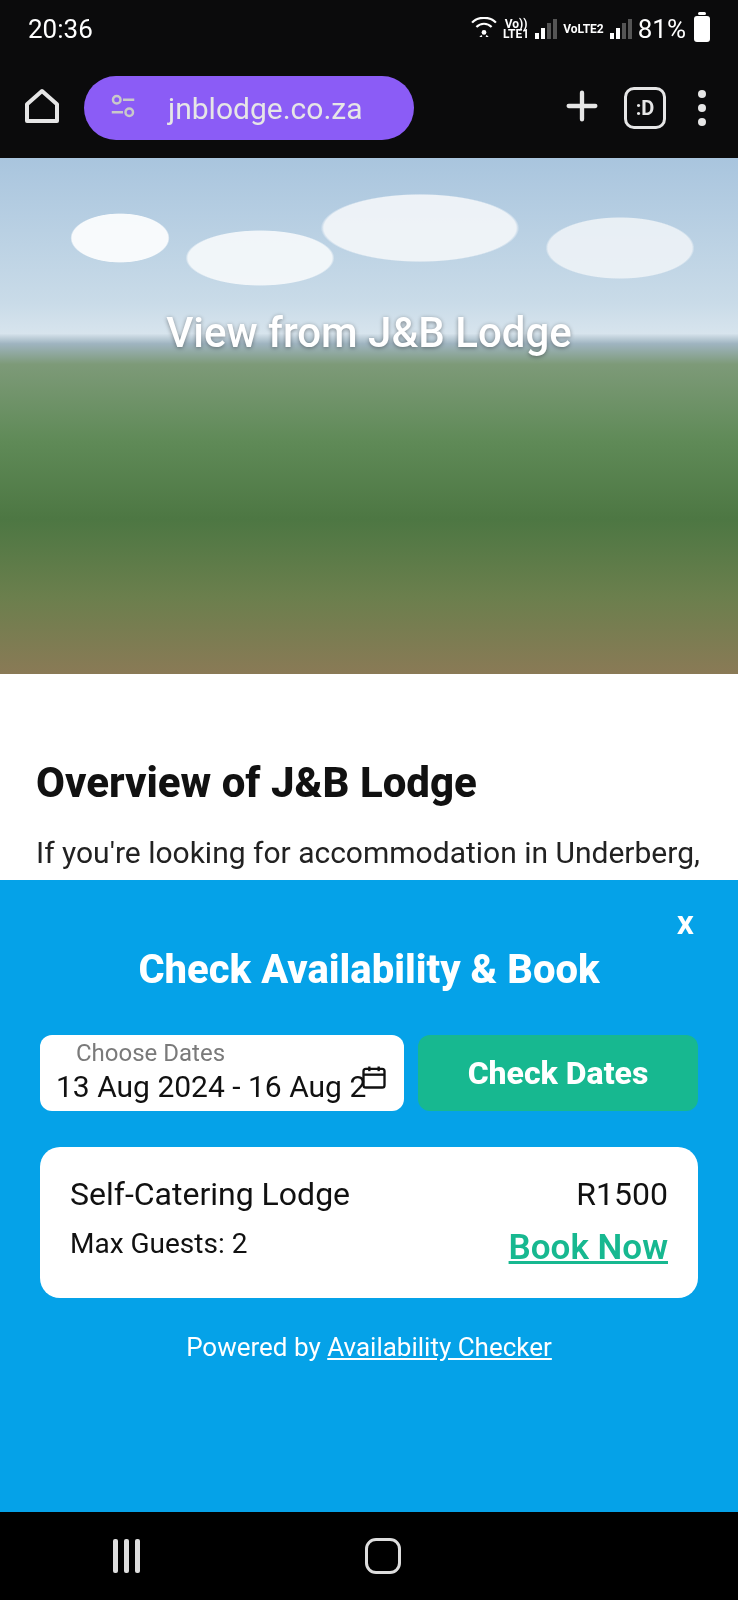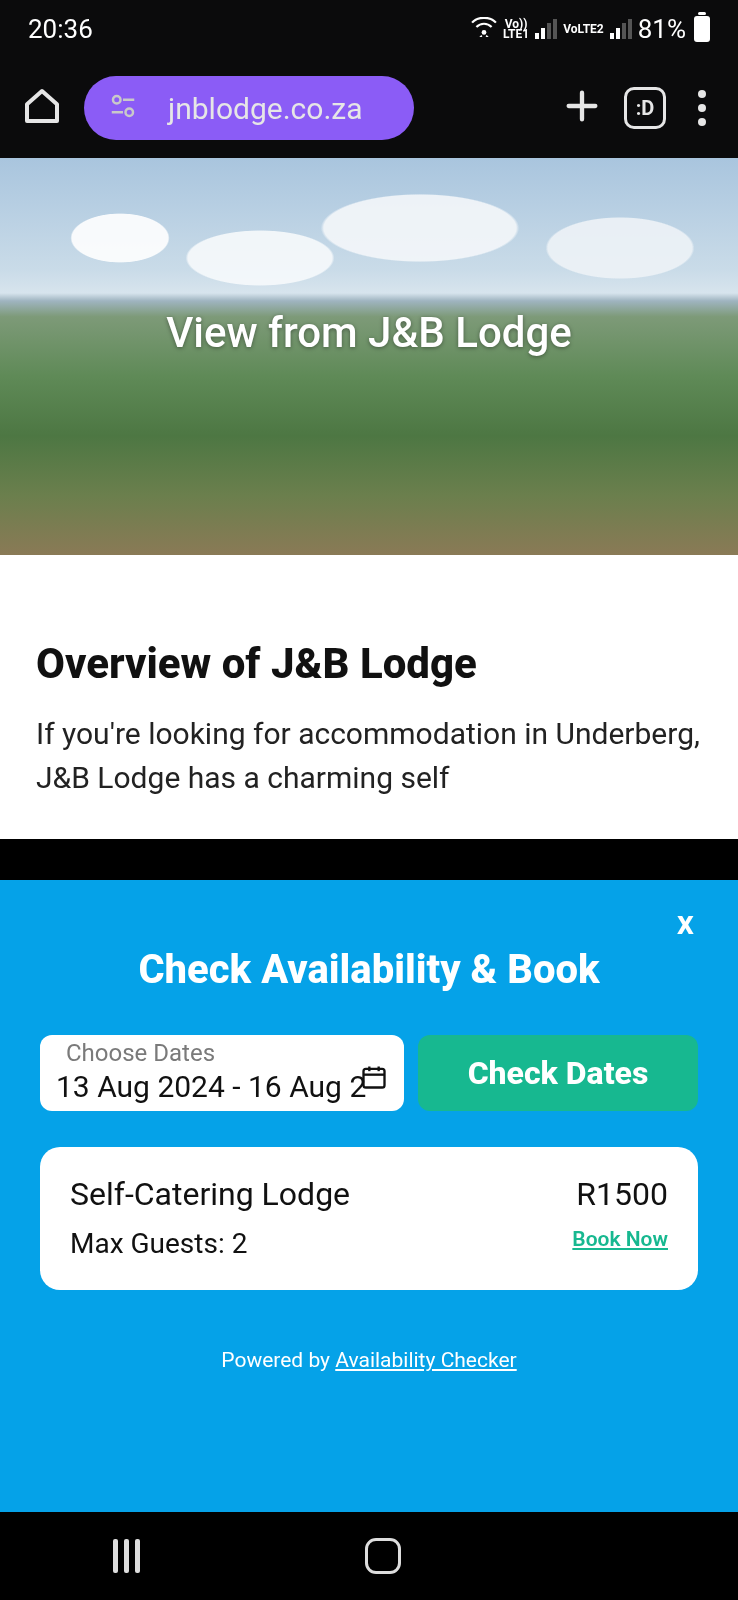--- a/index.html
+++ b/index.html
@@ -24,21 +24,21 @@
   .url-pill { flex: 0 0 auto; width: 330px; height: 64px; background: #8b5cf6; border-radius: 36px; display: flex; align-items: center; padding: 0 24px; gap: 30px; }
   .url-pill .site-ico { color:#c9c9c9; }
   .url-pill .url-text { color:#e6e6e6; font-size: 30px; }
   .toolbar-spacer { flex:1; }
   .plus-ico svg, .tabs-ico, .more-ico { color:#e6e6e6; }
   .tabs-ico { width:42px; height:42px; border:3px solid #e6e6e6; border-radius:10px; display:flex; align-items:center; justify-content:center; font-size:20px; font-weight:700;}
   .more-ico { display:flex; flex-direction:column; gap:6px; padding:6px 10px;}
   .more-ico span{ width:8px; height:8px; background:#e6e6e6; border-radius:50%; }
 
   
-  .hero { position: relative; height: 397px; overflow: hidden; }
+  .hero { position: relative; height: 516px; overflow: hidden; }
   .hero .sky { position:absolute; inset:0; background:
       linear-gradient(to bottom, #a9c5de 0%, #c9dbe8 28%, #d7e4ed 34%, #9fb4c0 36%, #7d9a78 40%, #5f8a57 55%, #4d7743 70%, #6b7f4d 85%, #8a7a56 100%);
   }
   .hero .clouds { position:absolute; top:30px; left:0; right:0; height:120px;
       background: radial-gradient(80px 40px at 120px 50px, #fff 60%, transparent 62%),
                   radial-gradient(160px 55px at 420px 40px, #f4f7fa 60%, transparent 62%),
                   radial-gradient(120px 50px at 620px 60px, #eef3f7 60%, transparent 62%),
                   radial-gradient(120px 45px at 260px 70px, #f7fafc 60%, transparent 62%);
       opacity:.9;
   }
@@ -48,30 +48,30 @@
   .overview { background:#fff; padding: 84px 36px 40px; }
   .overview h2 { font-size:42px; font-weight:800; color:#111; margin-bottom:24px;}
   .overview p { font-size:30px; color:#222; line-height:1.45; }
 
   
   .booking { position:absolute; left:0; right:0; top:880px; bottom:88px; background:#05a2e8; color:#fff; padding: 26px 40px 20px; }
   .booking .close { position:absolute; top:22px; right:44px; font-size:34px; font-weight:600; }
   .booking h3 { text-align:center; font-size:40px; font-weight:800; margin-top:40px; margin-bottom:42px;}
   .date-row { display:flex; gap:14px; margin-bottom:36px;}
   .date-input { position:relative; flex:1; background:#fff; border-radius:12px; padding:8px 16px 10px; color:#111; height:76px;}
-  .date-input .lbl { position:absolute; top:4px; left:26px; color:#7a7a7a; font-size:24px;}
+  .date-input .lbl { position:absolute; top:4px; left:36px; color:#7a7a7a; font-size:24px;}
   .date-input .val { font-size:30px; margin-top:26px; white-space:nowrap; overflow:hidden;}
   .date-input .cal { position:absolute; right:16px; top:28px; }
   .check-btn { flex:0 0 280px; background:#17b890; color:#fff; border-radius:12px; display:flex; align-items:center; justify-content:center; font-size:32px; font-weight:800;}
   .card { background:#fff; color:#111; border-radius:20px; padding:28px 30px 30px; }
   .card .row1 { display:flex; justify-content:space-between; font-size:32px; font-weight:400; margin-bottom:14px;}
   .card .row2 { display:flex; justify-content:space-between; font-size:28px; margin-bottom:10px;}
   .card .row3 { display:flex; justify-content:space-between; font-size:28px;}
-  .card .book-link { color:#17b890; text-decoration:underline; font-weight:600; font-size:21px;}
-  .powered { text-align:center; margin-top:58px; font-size:21px; color:#fff;}
+  .card .book-link { color:#17b890; text-decoration:underline; font-weight:600; font-size:35px;}
+  .powered { text-align:center; margin-top:34px; font-size:26px; color:#fff;}
   .powered a { color:#fff; text-decoration:underline;}
 
   
   .navbar { position:absolute; left:0; right:0; bottom:0; height:88px; background:#000; display:flex; align-items:center; justify-content:space-around; color:#ddd;}
   .nav-recents { display:flex; gap:6px;}
   .nav-recents span{ width:5px; height:34px; background:#ddd; border-radius:2px;}
   .nav-home { width:36px; height:36px; border:3.5px solid #ddd; border-radius:11px;}
 
   .wrap { position:relative; width:738px; height:1600px; }
 </style>

